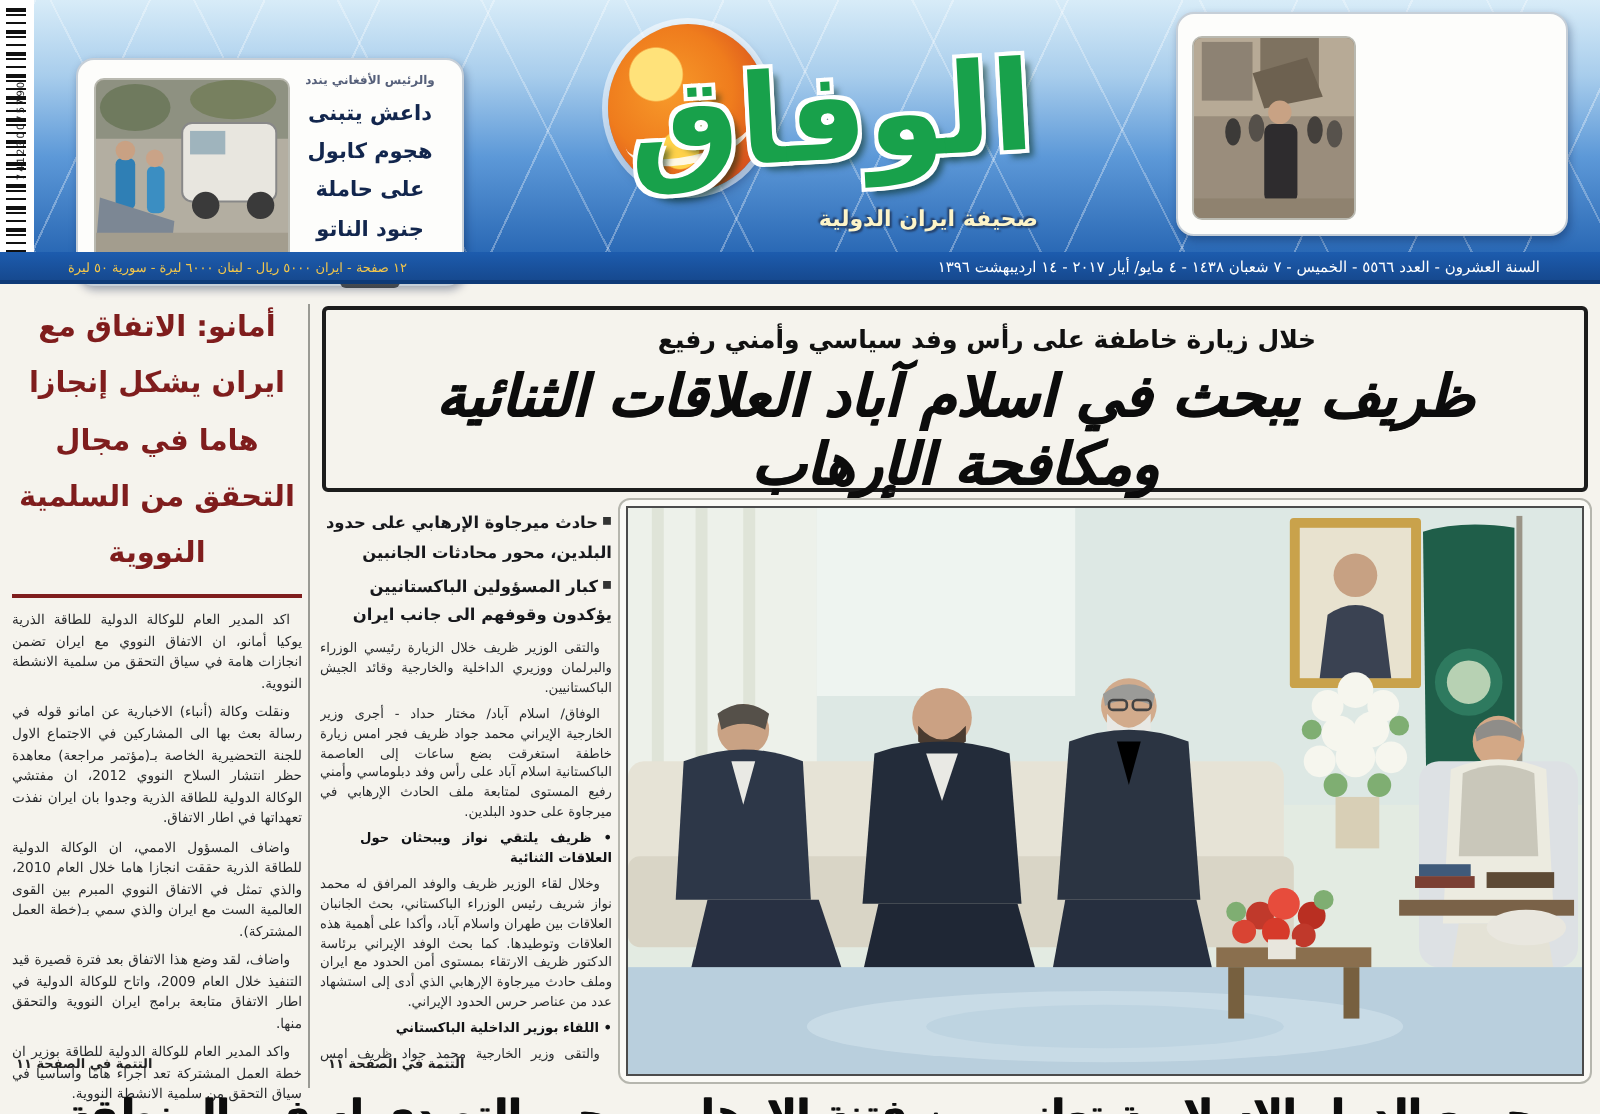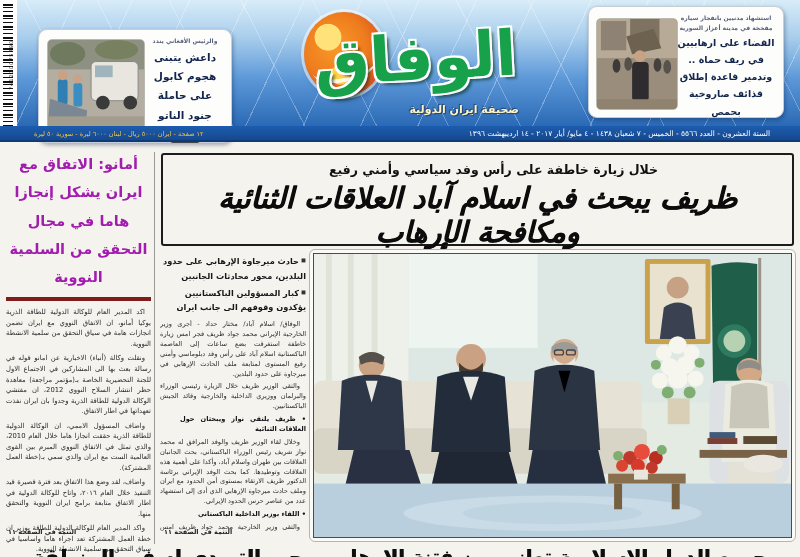--- a/index.html
+++ b/index.html
@@ -83,22 +83,22 @@
   .t-badge {
     display:inline-block; margin-top:4px; min-width:30px; padding:1px 6px;
     background:linear-gradient(180deg,#6a6f76,#3f444b); color:#fff;
     font-size:9px; font-weight:bold; border-radius:3px;
   }
   
   .vdiv { position:absolute; left:154px; top:152px; width:1px; height:392px; background:#9a9a94; }
   
   .side-story { position:absolute; left:6px; top:150px; width:145px; direction:rtl; }
   .side-head {
-    font-size:14.5px; font-weight:bold; color:#a21caf; text-align:center; line-height:1.95;
-    padding-bottom:6px; border-bottom:4px solid #7f1d1d;
+    font-size:14.5px; font-weight:bold; color:#7f1d1d; text-align:center; line-height:1.95;
+    padding-bottom:6px; border-bottom:2px solid #7f1d1d;
   }
   .side-body { margin-top:6px; height:258px; overflow:hidden; font-size:6.8px; color:#282a2c;
     line-height:1.55; text-align:justify; }
   .side-body p { margin-bottom:4px; text-indent:6px; }
   .continuation {
     font-size:6.5px; font-weight:bold; color:#222; text-align:right;
   }
   .side-cont { position:absolute; left:8px; top:528px; }
   
   .lead-box {
@@ -185,59 +185,54 @@
         <path d="M30 18 L58 10 L66 30 L36 36 Z" fill="#6d6150"></path>
         <ellipse cx="20" cy="48" rx="4" ry="7" fill="#3c3a38"></ellipse>
         <ellipse cx="32" cy="46" rx="4" ry="7" fill="#55504a"></ellipse>
         <ellipse cx="62" cy="47" rx="4" ry="7" fill="#44403c"></ellipse>
         <ellipse cx="72" cy="49" rx="4" ry="7" fill="#57524c"></ellipse>
         <circle cx="44" cy="38" r="6" fill="#c8a284"></circle>
         <rect x="36" y="44" width="17" height="40" rx="4" fill="#2e2c2e"></rect>
         <rect x="0" y="82" width="82" height="10" fill="#8f826f"></rect>
       </svg>
     </div>
-    <div class="t-text t-text-right">
-      <div class="t-kicker">استشهاد مدنيين بانفجار سيارة مفخخة في مدينة أعزاز السورية</div>
-      <div class="t-head-right">القضاء على ارهابيين في ريف حماة .. وتدمير قاعدة إطلاق قذائف صاروخية بحمص</div>
-      <span class="t-badge">٣</span>
-    </div>
   </div>
 
   <div class="dateband">
     <div class="dateline">السنة العشرون - العدد ٥٥٦٦ - الخميس - ٧ شعبان ١٤٣٨ - ٤ مايو/ أيار ٢٠١٧ - ١٤ ارديبهشت ١٣٩٦</div>
     <div class="priceline">١٢ صفحة - ايران ٥٠٠٠ ريال - لبنان ٦٠٠٠ ليرة - سورية ٥٠ ليرة</div>
   </div>
 
   <div class="vdiv"></div>
 
   <div class="side-story">
     <div class="side-head">أمانو: الاتفاق مع ايران يشكل إنجازا هاما في مجال التحقق من السلمية النووية</div>
     <div class="side-body">
       <p>اكد المدير العام للوكالة الدولية للطاقة الذرية يوكيا أمانو، ان الاتفاق النووي مع ايران تضمن انجازات هامة في سياق التحقق من سلمية الانشطة النووية.</p>
       <p>ونقلت وكالة (أنباء) الاخبارية عن امانو قوله في رسالة بعث بها الى المشاركين في الاجتماع الاول للجنة التحضيرية الخاصة بـ(مؤتمر مراجعة) معاهدة حظر انتشار السلاح النووي 2012، ان مفتشي الوكالة الدولية للطاقة الذرية وجدوا بان ايران نفذت تعهداتها في اطار الاتفاق.</p>
       <p>واضاف المسؤول الاممي، ان الوكالة الدولية للطاقة الذرية حققت انجازا هاما خلال العام 2010، والذي تمثل في الاتفاق النووي المبرم بين القوى العالمية الست مع ايران والذي سمي بـ(خطة العمل المشتركة).</p>
-      <p>واضاف، لقد وضع هذا الاتفاق بعد فترة قصيرة قيد التنفيذ خلال العام ٢٠١٦، واتاح للوكالة الدولية في اطار الاتفاق متابعة برامج ايران النووية والتحقق منها.</p>
+      <p>واضاف، لقد وضع هذا الاتفاق بعد فترة قصيرة قيد التنفيذ خلال العام 2009، واتاح للوكالة الدولية في اطار الاتفاق متابعة برامج ايران النووية والتحقق منها.</p>
       <p>واكد المدير العام للوكالة الدولية للطاقة بوزير ان خطة العمل المشتركة تعد اجراء هاما واساسيا في سياق التحقق من سلمية الانشطة النووية.</p>
     </div>
   </div>
   <div class="continuation side-cont">التتمة في الصفحة ١١</div>
 
   <div class="lead-box">
     <div class="lead-kicker">خلال زيارة خاطفة على رأس وفد سياسي وأمني رفيع</div>
     <div class="lead-head">ظريف يبحث في اسلام آباد العلاقات الثنائية ومكافحة الإرهاب</div>
   </div>
 
   <div class="lead-col">
     <div class="bullets">
       <span class="bullet-item"><span class="bullet-mark">◼</span><span>حادث ميرجاوة الإرهابي على حدود البلدين، محور محادثات الجانبين</span></span>
       <span class="bullet-item"><span class="bullet-mark">◼</span><span>كبار المسؤولين الباكستانيين يؤكدون وقوفهم الى جانب ايران</span></span>
     </div>
     <div class="lead-body">
+      <p>والتقى الوزير ظريف خلال الزيارة رئيسي الوزراء والبرلمان ووزيري الداخلية والخارجية وقائد الجيش الباكستانيين.</p>
       <p>الوفاق/ اسلام آباد/ مختار حداد - أجرى وزير الخارجية الإيراني محمد جواد ظريف فجر امس زيارة خاطفة استغرقت بضع ساعات إلى العاصمة الباكستانية اسلام آباد على رأس وفد دبلوماسي وأمني رفيع المستوى لمتابعة ملف الحادث الإرهابي في ميرجاوة على حدود البلدين.</p>
-      <p>والتقى الوزير ظريف خلال الزيارة رئيسي الوزراء والبرلمان ووزيري الداخلية والخارجية وقائد الجيش الباكستانيين.</p>
       <p class="subhead">• ظريف يلتقي نواز ويبحثان حول العلاقات الثنائية</p>
       <p>وخلال لقاء الوزير ظريف والوفد المرافق له محمد نواز شريف رئيس الوزراء الباكستاني، بحث الجانبان العلاقات بين طهران واسلام آباد، وأكدا على أهمية هذه العلاقات وتوطيدها. كما بحث الوفد الإيراني برئاسة الدكتور ظريف الارتقاء بمستوى أمن الحدود مع ايران وملف حادث ميرجاوة الإرهابي الذي أدى إلى استشهاد عدد من عناصر حرس الحدود الإيراني.</p>
       <p class="subhead">• اللقاء بوزير الداخلية الباكستاني</p>
       <p>والتقى وزير الخارجية محمد جواد ظريف امس الأربعاء أيضا، وزير الداخلية الباكستاني جودري نثار علي خان وأجرى معه مباحثات حول الحادث الإرهابي الأخير في منطقة ميرجاوة. وأشار الوزير ظريف خلال اللقاء إلى العلاقات التاريخية بين البلدين وأكد على وجوب حل مسائل التعامل الحدودي ومكافحة الإرهاب وإمكان</p>
     </div>
   </div>
   <div class="continuation lead-cont">التتمة في الصفحة ١١</div>
 
   <div class="photo-frame">
     <div class="photo-inner">

